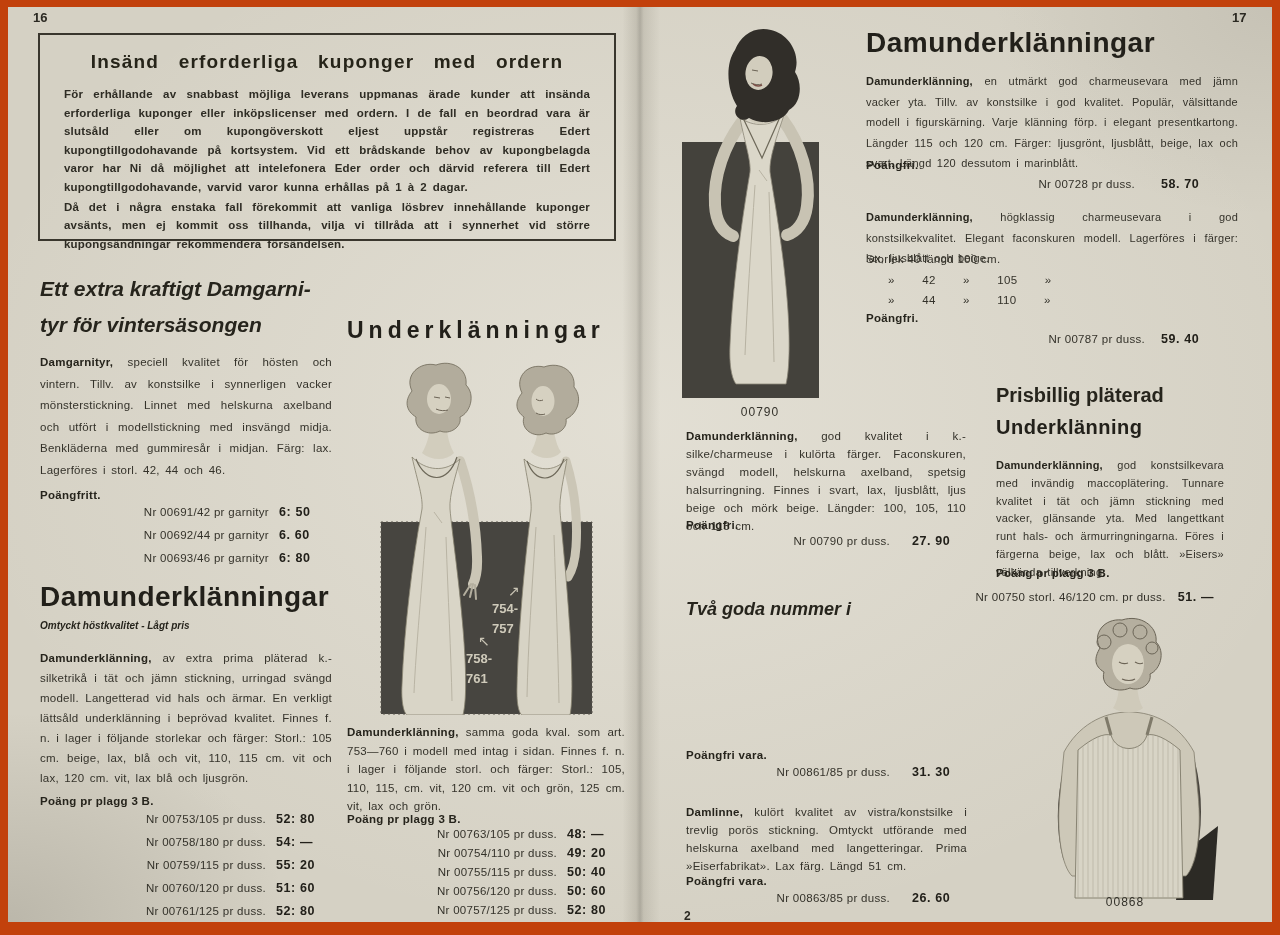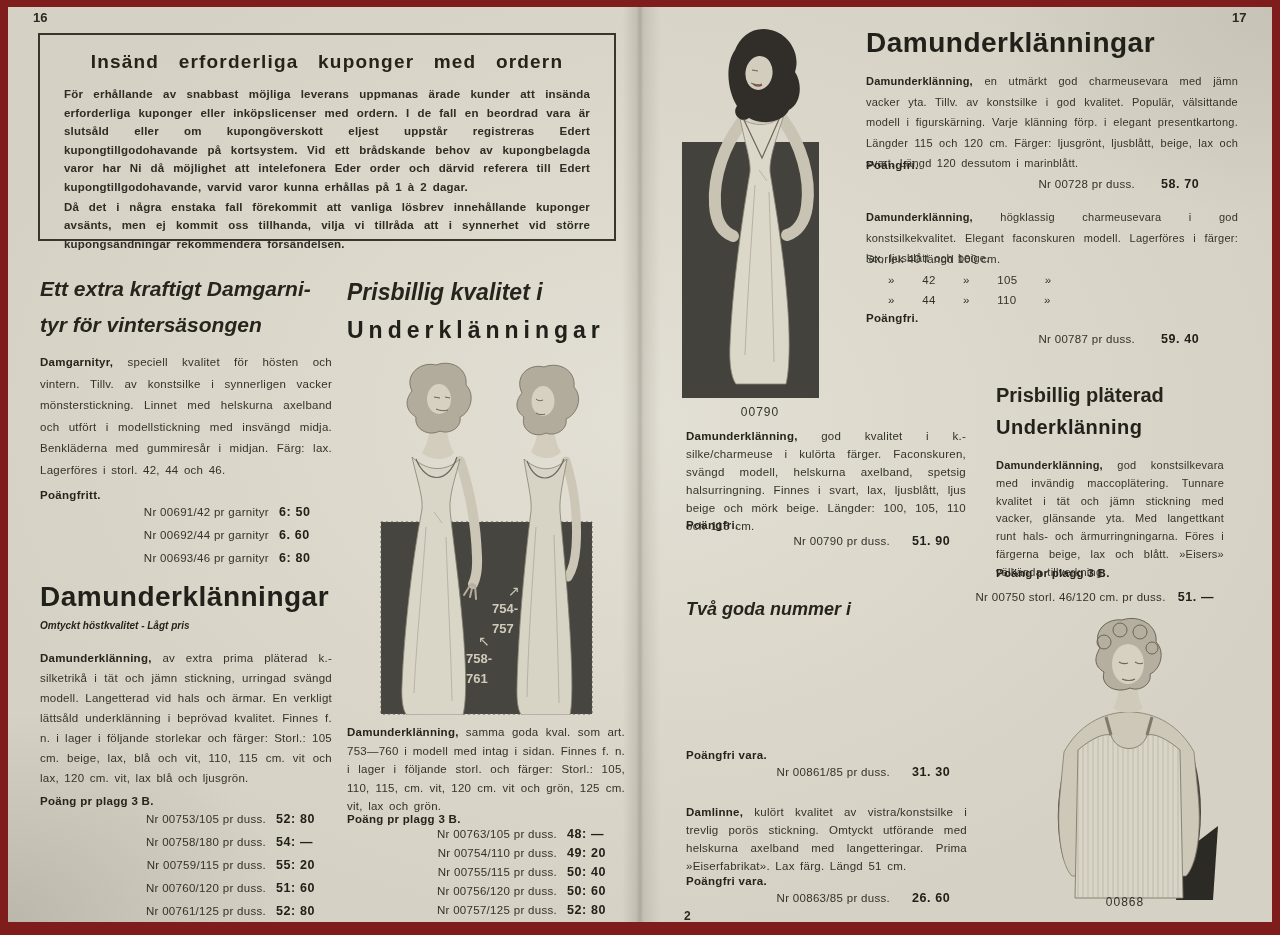--- a/index.html
+++ b/index.html
@@ -1,16 +1,16 @@
 <!DOCTYPE html>
 <html><head>
 <meta charset="utf-8">
 <style>
   html,body{margin:0;padding:0;background:#111;}
-  .scan{position:relative;width:1280px;height:935px;background:#7f1d1d;overflow:hidden;
+  .scan{position:relative;width:1280px;height:935px;background:#c2410c;overflow:hidden;
         font-family:"Liberation Sans",sans-serif;}
   .paper{position:absolute;left:8px;top:7px;width:1264px;height:915px;
          background:
            linear-gradient(90deg, rgba(0,0,0,0) 0 48.6%, rgba(90,85,70,0.16) 49.7%, rgba(55,52,42,0.26) 50%, rgba(90,85,70,0.14) 50.3%, rgba(0,0,0,0) 51.6% 100%),
            radial-gradient(ellipse 950px 720px at 50% 45%, rgba(240,237,228,0.5), rgba(0,0,0,0) 72%),
            radial-gradient(ellipse 400px 300px at 0% 100%, rgba(70,66,54,0.18), rgba(0,0,0,0) 70%),
            radial-gradient(ellipse 400px 300px at 100% 0%, rgba(70,66,54,0.10), rgba(0,0,0,0) 70%),
            #d5d1c4;
          color:#2c2a24;}
   .abs{position:absolute;}
@@ -88,21 +88,20 @@
       </div>
   <div class="abs prow" style="left:32px;top:874px;width:288px;">
         <span>Nr 00760/120 pr duss.</span>
         <span class="pv w52">51: 60</span>
       </div>
   <div class="abs prow" style="left:32px;top:897px;width:288px;">
         <span>Nr 00761/125 pr duss.</span>
         <span class="pv w52">52: 80</span>
       </div>
 
-  <div class="abs h-script" style="left:339px;top:272px;font-size:23px;">Prisbillig kvalitet i</div>
   <div class="abs h-heavy" style="left:339px;top:310px;font-size:23px;letter-spacing:5px;">Underklänningar</div>
 
   <svg class="abs" style="left:338px;top:350px;" width="290" height="358" viewBox="0 0 290 358">
     <rect x="35" y="165" width="211" height="192" fill="#474540"></rect>
     <rect x="35" y="165" width="211" height="192" fill="none" stroke="#5a574f" stroke-width="1" stroke-dasharray="2 3"></rect>
 
     <path d="M114 104 C 124 134 130 168 131 200 C 131.5 212 130 221 127 227" stroke="#cbc6b6" stroke-width="10" fill="none" stroke-linecap="round"></path>
     <path d="M127 227 L124 240 M129 228 L130 242 M125 227 L118 238" stroke="#b3ae9e" stroke-width="2" fill="none" stroke-linecap="round"></path>
     <path d="M66 100 C 72 126 77 140 76 152 C 66 205 58 275 56 328 C 55 346 58 356 61 358 L 117 358 C 121 342 120 308 117 272 C 113 222 106 176 104 152 C 103 138 110 118 114 102 C 99 116 80 114 66 100 Z" fill="#d9d5c7" stroke="#87816f" stroke-width="0.8"></path>
     <path d="M70 102 C 80 127 102 127 111 100" fill="none" stroke="#6d6859" stroke-width="1.2"></path>
@@ -172,30 +171,30 @@
   <div class="abs prow" style="left:858px;top:170px;width:345px;gap:26px;">
         <span>Nr 00728 pr duss.</span>
         <span class="pv w50">58. 70</span>
       </div>
 
   <p class="abs body-text" style="left:858px;top:200px;width:372px;font-size:11px;line-height:20.5px;"><b>Damunderklänning,</b><span> högklassig charmeusevara i god konstsilkekvalitet. Elegant faconskuren modell. Lagerföres i färger: lax, ljusblått och beige.</span></p>
   <div class="abs size-line" style="left:858px;top:246px;">Storlek 40 längd 100 cm.</div>
   <div class="abs size-line size-sym" style="left:858px;top:267px;">» 42 » 105 »</div>
   <div class="abs size-line size-sym" style="left:858px;top:287px;">» 44 » 110 »</div>
   <div class="abs note" style="left:858px;top:305px;">Poängfri.</div>
-  <div class="abs prow" style="left:858px;top:325px;width:345px;gap:26px;align-items:center;">
+  <div class="abs prow" style="left:858px;top:325px;width:345px;gap:16px;align-items:center;">
         <span>Nr 00787 pr duss.</span>
         <span class="pv w50">59. 40</span>
       </div>
 
   <p class="abs body-text" style="left:678px;top:420px;width:280px;line-height:18px;"><b>Damunderklänning,</b><span> god kvalitet i k.-silke/charmeuse i kulörta färger. Faconskuren, svängd modell, helskurna axelband, spetsig halsurringning. Finnes i svart, lax, ljusblått, ljus beige och mörk beige. Längder: 100, 105, 110 och 115 cm.</span></p>
   <div class="abs note" style="left:678px;top:512px;">Poängfri.</div>
   <div class="abs prow" style="left:678px;top:527px;width:276px;gap:22px;">
         <span>Nr 00790 pr duss.</span>
-        <span class="pv w50">51. 90</span>
+        <span class="pv w50">27. 90</span>
       </div>
 
   <div class="abs h-script" style="left:988px;top:377px;font-size:20px;font-style:normal;">Prisbillig pläterad</div>
   <div class="abs h-heavy" style="left:988px;top:409px;font-size:20px;">Underklänning</div>
   <p class="abs body-text" style="left:988px;top:450px;width:228px;font-size:11px;line-height:17.8px;"><b>Damunderklänning,</b><span> god konstsilkevara med invändig maccoplätering. Tunnare kvalitet i tät och jämn stickning med vacker, glänsande yta. Med langettkant runt hals- och ärmurringningarna. Föres i färgerna beige, lax och blått. »Eisers» välkända tillverkning.</span></p>
   <div class="abs note" style="left:988px;top:560px;">Poäng pr plagg 3 B.</div>
   <div class="abs prow" style="left:988px;top:583px;width:218px;gap:12px;">
         <span>Nr 00750 storl. 46/120 cm. pr duss.</span>
         <span class="pv w44">51. —</span>
       </div>

